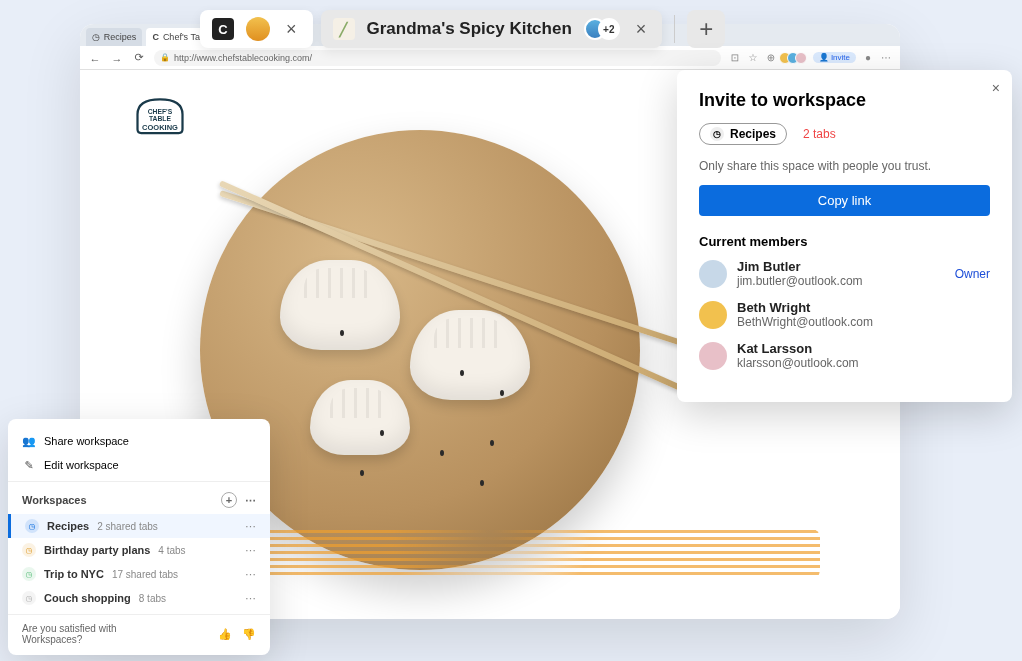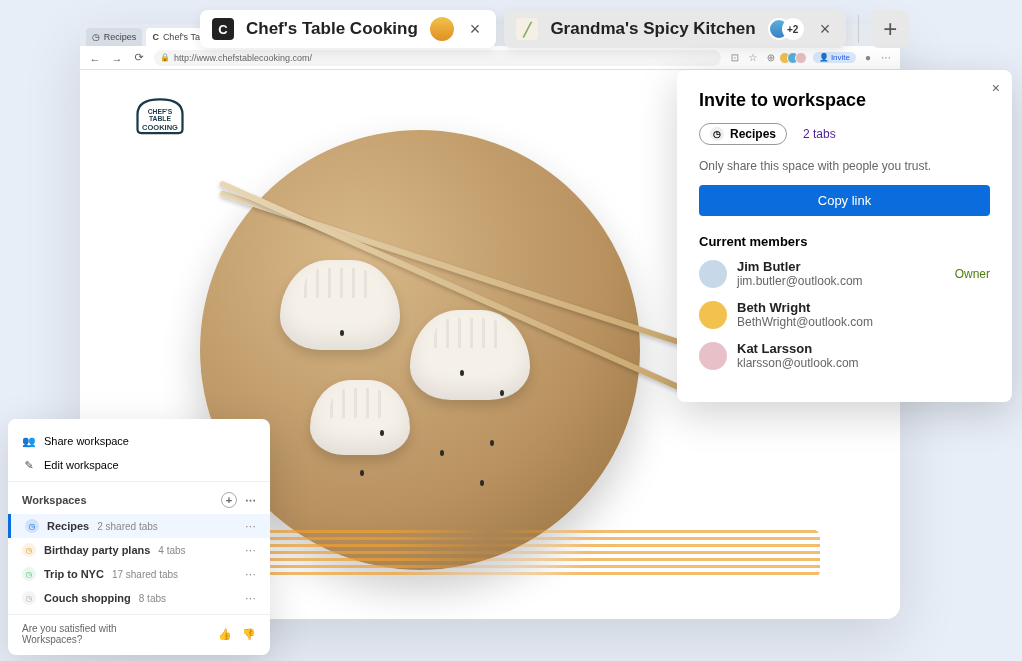--- a/index.html
+++ b/index.html
@@ -51,30 +51,30 @@
 .cta { position:absolute; right:50px; top:290px; background:#f0a030; color:#fff; font-size:8px; padding:4px 8px; border-radius:10px;}
 .wave { position:absolute; bottom:40px; left:80px; right:80px; height:50px; background: repeating-linear-gradient(0deg, transparent 0 4px, #f0a030 4px 7px); opacity:.7; border-radius:8px; -webkit-mask: radial-gradient(circle at 50% 0, transparent 0, black 30%); }
 
 
 .invite-panel { position:absolute; top:70px; right:10px; width:335px; background:#fff; border-radius:8px; box-shadow:0 12px 40px rgba(0,0,0,.18); padding:20px 22px; z-index:60;}
 .invite-panel .close-x { position:absolute; top:10px; right:12px; font-size:14px; color:#666; cursor:pointer;}
 .invite-panel h2 { font-size:18px; font-weight:600; color:#000000; margin-bottom:12px;}
 .ws-chip-row { display:flex; align-items:center; gap:16px; margin-bottom:14px;}
 .ws-chip { display:flex; align-items:center; gap:6px; border:1px solid #999; border-radius:14px; padding:3px 10px; font-size:12px; font-weight:600;}
 .ws-chip .ci { width:14px;height:14px;border-radius:50%;background:#eee;display:flex;align-items:center;justify-content:center;font-size:9px;}
-.tabcount { font-size:12px; color:#4c1d95;}
+.tabcount { font-size:12px; color:#ef4444;}
 .trust { font-size:12px; color:#666; margin-bottom:12px;}
 .copy-btn { width:100%; background:#0b6cde; color:#fff; border:none; border-radius:4px; padding:8px 0; font-size:13px; cursor:pointer; margin-bottom:18px;}
 .members-h { font-size:13px; font-weight:600; margin-bottom:10px;}
 .member { display:flex; align-items:center; gap:10px; margin-bottom:12px;}
 .member .mav { width:28px;height:28px;border-radius:50%;}
 .member .minfo { flex:1; }
 .member .mname { font-size:13px; font-weight:600; color:#222;}
 .member .memail { font-size:12px; color:#666;}
-.member .role { font-size:12px; color:#4d7c0f;}
+.member .role { font-size:12px; color:#1d4ed8;}
 
 
 .ws-popup { position:absolute; bottom:6px; left:8px; width:262px; background:#fff; border-radius:8px; box-shadow:0 12px 40px rgba(0,0,0,.15); padding:10px 0 6px; z-index:70; font-size:11px;}
 .ws-popup .row { display:flex; align-items:center; padding:5px 14px; gap:8px; cursor:pointer;}
 .ws-popup .ricon { width:14px;height:14px;display:flex;align-items:center;justify-content:center;color:#555;}
 .ws-popup .sep { height:1px; background:#eee; margin:4px 0;}
 .ws-popup .hdr { display:flex; align-items:center; padding:6px 14px; font-weight:600; color:#444;}
 .ws-popup .hdr .plus { margin-left:auto; margin-right:8px; width:16px;height:16px;border:1px solid #aaa;border-radius:50%;display:flex;align-items:center;justify-content:center;font-size:11px;color:#666;cursor:pointer;}
 .ws-popup .hdr .dots { color:#666; cursor:pointer;}
 .ws-item { display:flex; align-items:center; padding:5px 14px; gap:8px; cursor:pointer;}
@@ -88,21 +88,20 @@
 .feedback .thumbs { margin-left:auto; display:flex; gap:10px; color:#666;}
 
 svg { display:block; }
 </style>
 </head>
 <body>
 
 <div class="big-tabs">
   <div class="big-tab">
     <div class="favicon" style="background:#222;color:#fff">C</div>
-    <div class="title">Chef's Table Cooking</div>
     <div class="avatar" style="background:linear-gradient(#f2c14e,#e09020)"></div>
     <div class="close">×</div>
   </div>
   <div class="big-tab grey">
     <div class="favicon" style="background:#f5f0e6;color:#8a6">╱</div>
     <div class="title">Grandma's Spicy Kitchen</div>
     <div class="avatar-stack">
       <div class="av" style="background:linear-gradient(#5ab0e0,#3a80c0)"></div>
       <div class="av" style="background:#fff;color:#333">+2</div>
     </div>

